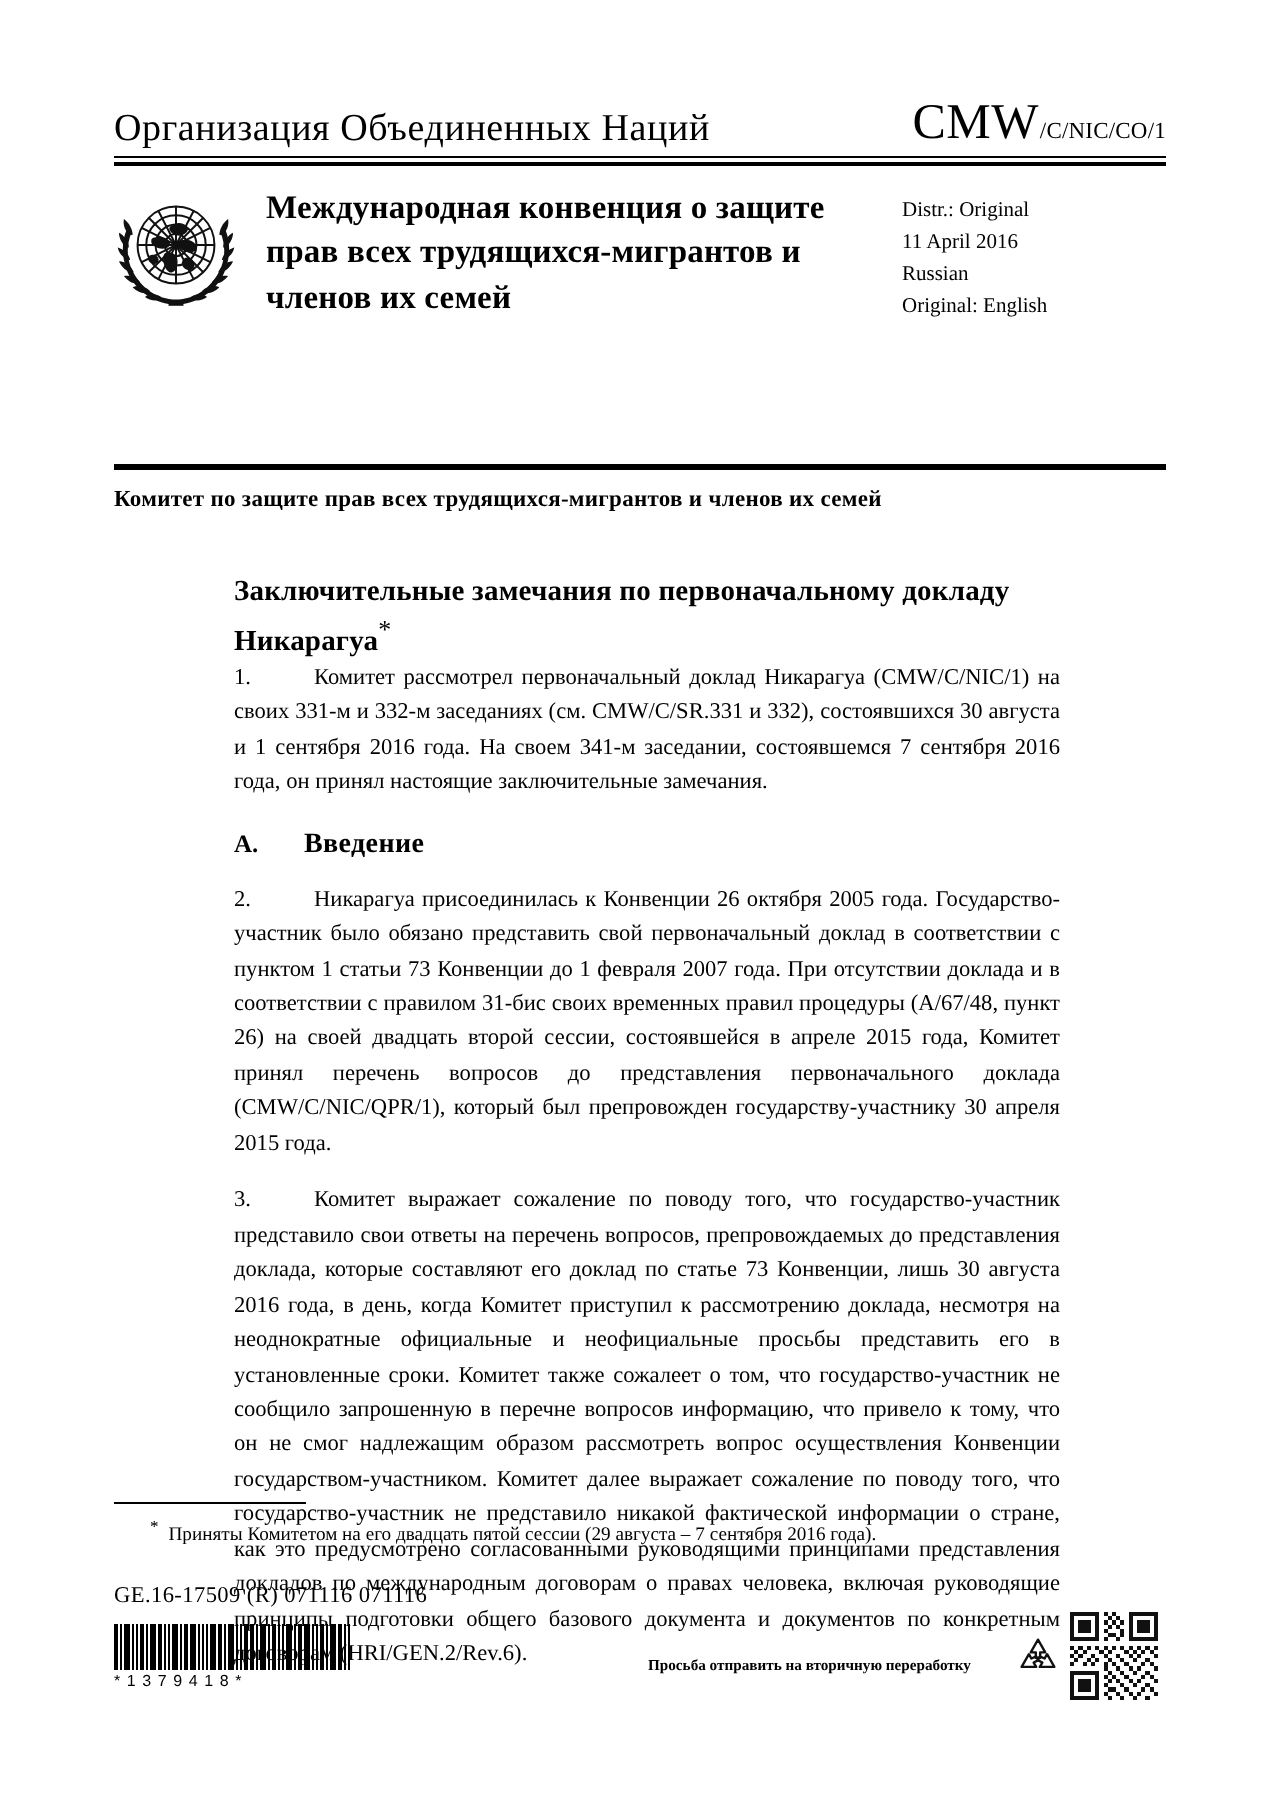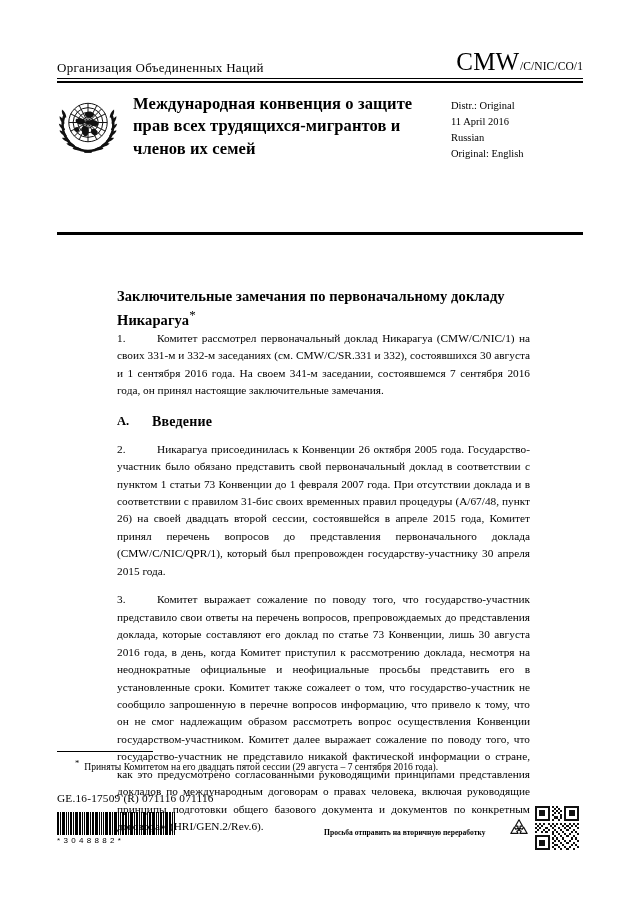--- a/index.html
+++ b/index.html
@@ -32,21 +32,21 @@
     top: 48px;
     width: 526px;
   }
   .header-top {
     display: flex;
     align-items: flex-end;
     justify-content: space-between;
     padding-bottom: 2px;
   }
   .org-name {
-    font-size: 13px;
+    font-size: 19px;
     letter-spacing: 0.3px;
     white-space: nowrap;
   }
   .symbol-line {
     display: flex;
     align-items: baseline;
     white-space: nowrap;
   }
   .symbol-main {
     font-size: 25px;
@@ -322,20 +322,21 @@
         <div>Distr.: Original</div>
         <div>11 April 2016</div>
         <div>Russian</div>
         <div>Original: English</div>
       </div>
     </div>
   </div>
 
   <div class="body-rule"></div>
 
+  <div class="committee">Комитет по защите прав всех трудящихся-мигрантов и членов их семей</div>
 
   <div class="content">
 
     <div class="doc-title">
       <span>Заключительные замечания по первоначальному докладу Никарагуа</span><span class="fn">*</span>
     </div>
 
     <p class="para">
       <span class="num">1.</span><span>Комитет рассмотрел первоначальный доклад Никарагуа (CMW/C/NIC/1) на своих 331-м и 332-м заседаниях (см. CMW/C/SR.331 и 332), состоявшихся 30 августа и 1 сентября 2016 года. На своем 341-м заседании, состоявшемся 7 сентября 2016 года, он принял настоящие заключительные замечания.</span>
     </p>
@@ -401,21 +402,21 @@
         <i style="width:3px"></i>
       <i style="width:1px"></i>
         <i style="width:1px"></i>
         <i style="width:2px"></i>
         <i style="width:1px"></i>
       <i style="width:3px"></i>
         <i style="width:2px"></i>
         <i style="width:1px"></i>
         <i style="width:1px"></i>
     </div>
-    <div class="barcode-text">*3048882*</div>
+    <div class="barcode-text">*1379418*</div>
   </div>
 
   <div class="recycle-note">Просьба отправить на вторичную переработку</div>
 
   <svg class="recycle-icon" width="22" height="20" viewBox="0 0 24 22">
     <g fill="none" stroke="#111111" stroke-width="1.3" stroke-linejoin="round">
       <path d="M12 2 L16 9 L13.2 9 L13.2 12 L10.8 12 L10.8 9 L8 9 Z"></path>
       <path d="M3 17 L7 10 L8.4 12.4 L11 11.2 L12.2 13.3 L9.6 14.6 L11 17 Z"></path>
       <path d="M21 17 L13 17 L14.4 14.6 L11.8 13.3 L13 11.2 L15.6 12.4 L17 10 Z"></path>
     </g>

